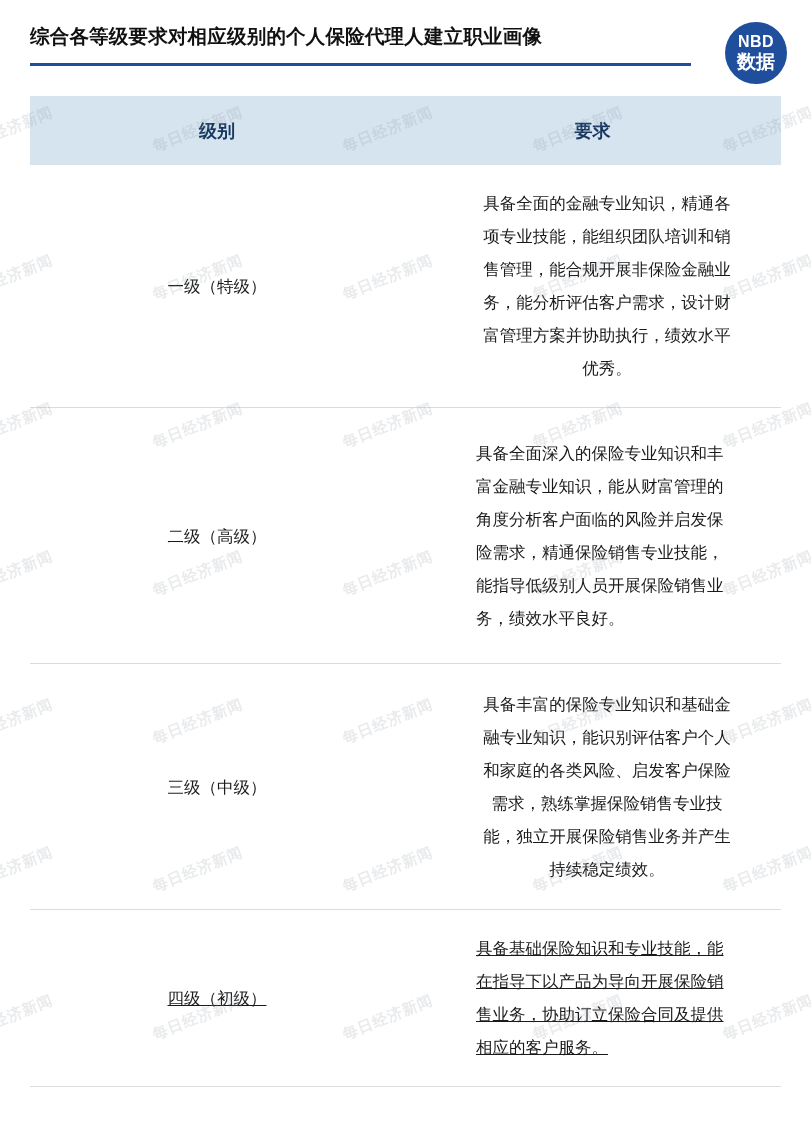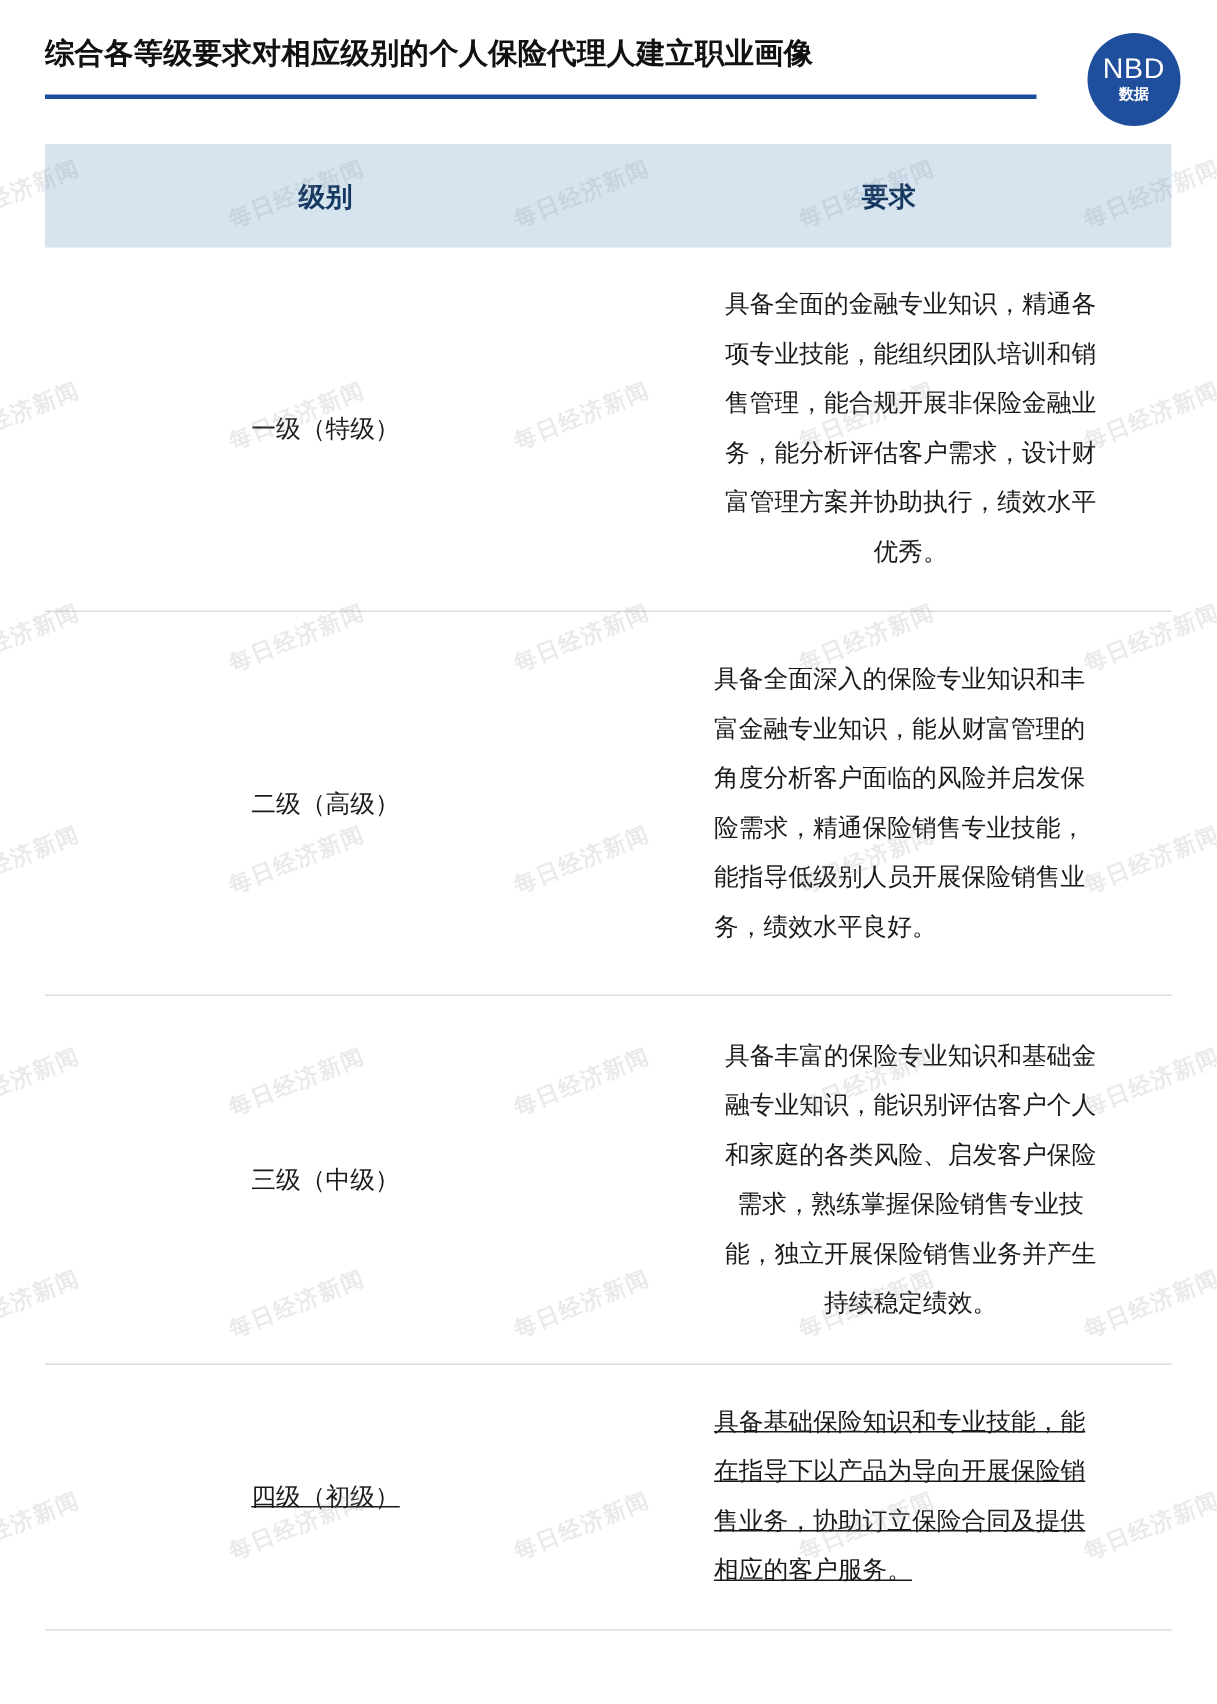--- a/index.html
+++ b/index.html
@@ -55,26 +55,26 @@
     border-radius: 50%;
     background: #1f4e9c;
     color: #ffffff;
     display: flex;
     flex-direction: column;
     align-items: center;
     justify-content: center;
     line-height: 1.05;
   }
   .logo-badge .nbd {
+    font-size: 16px;
+    font-weight: bold;
+    letter-spacing: 0.5px;
+  }
+  .logo-badge .cn {
     font-size: 19px;
-    font-weight: normal;
-    letter-spacing: 0.5px;
-  }
-  .logo-badge .cn {
-    font-size: 10px;
     font-weight: bold;
     margin-top: 2px;
   }
 
   
   .table-wrap {
     margin: 30px 30px 0 30px;
     width: 751px;
     box-sizing: border-box;
     position: relative;

